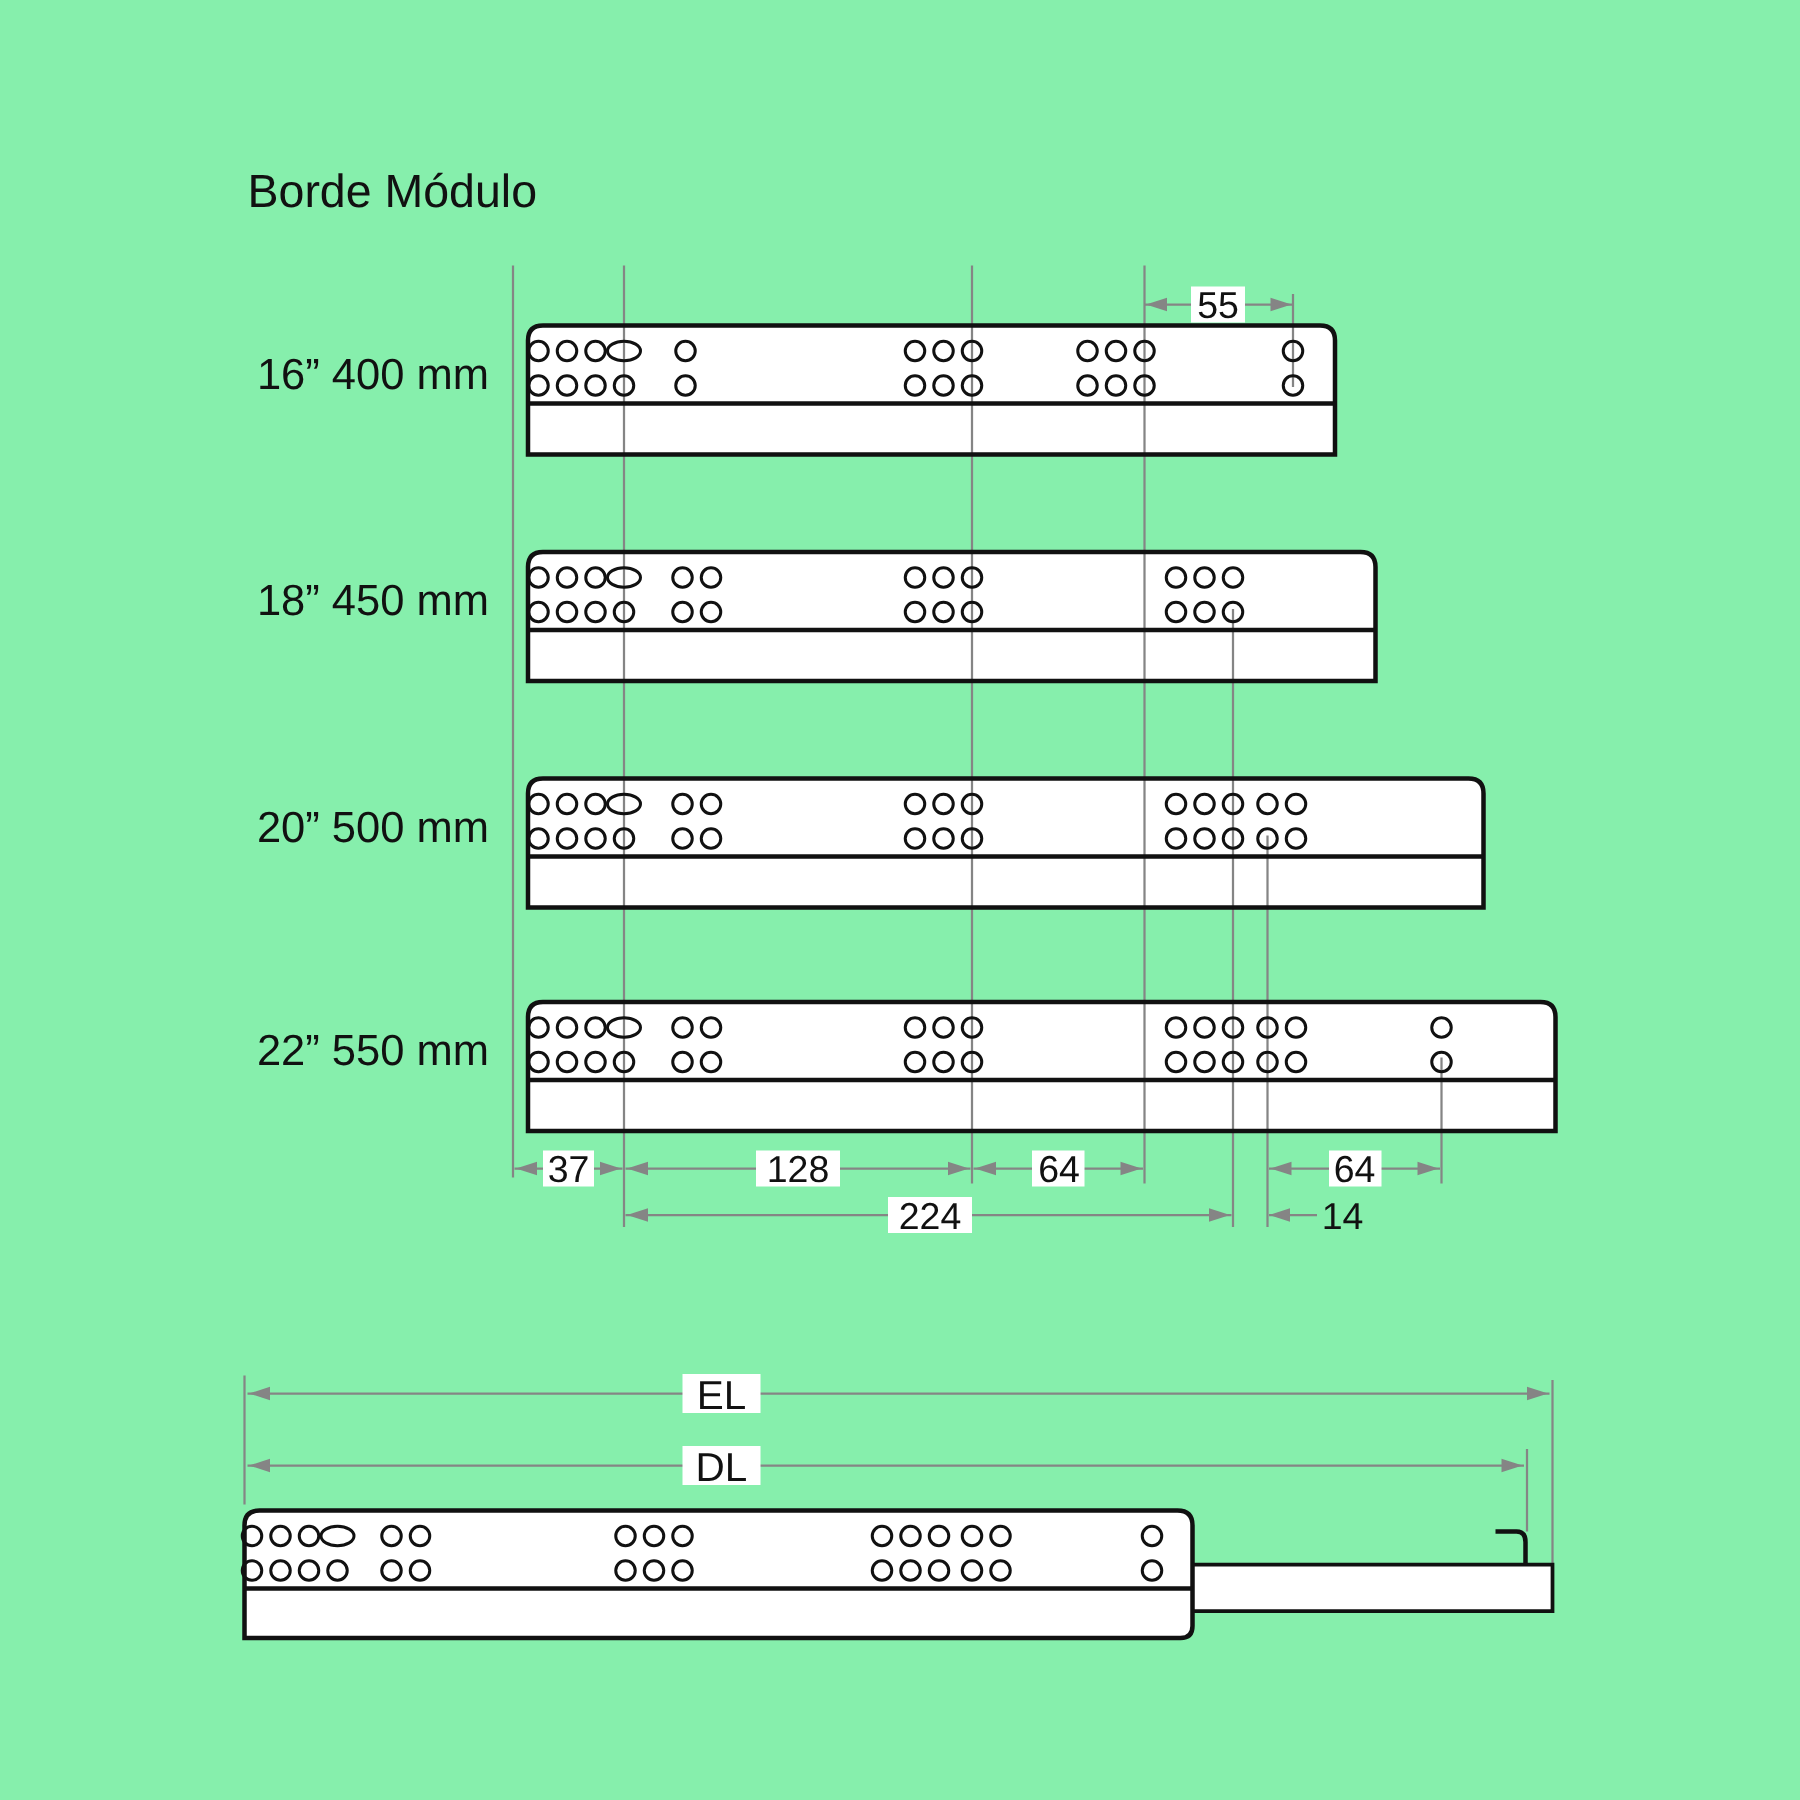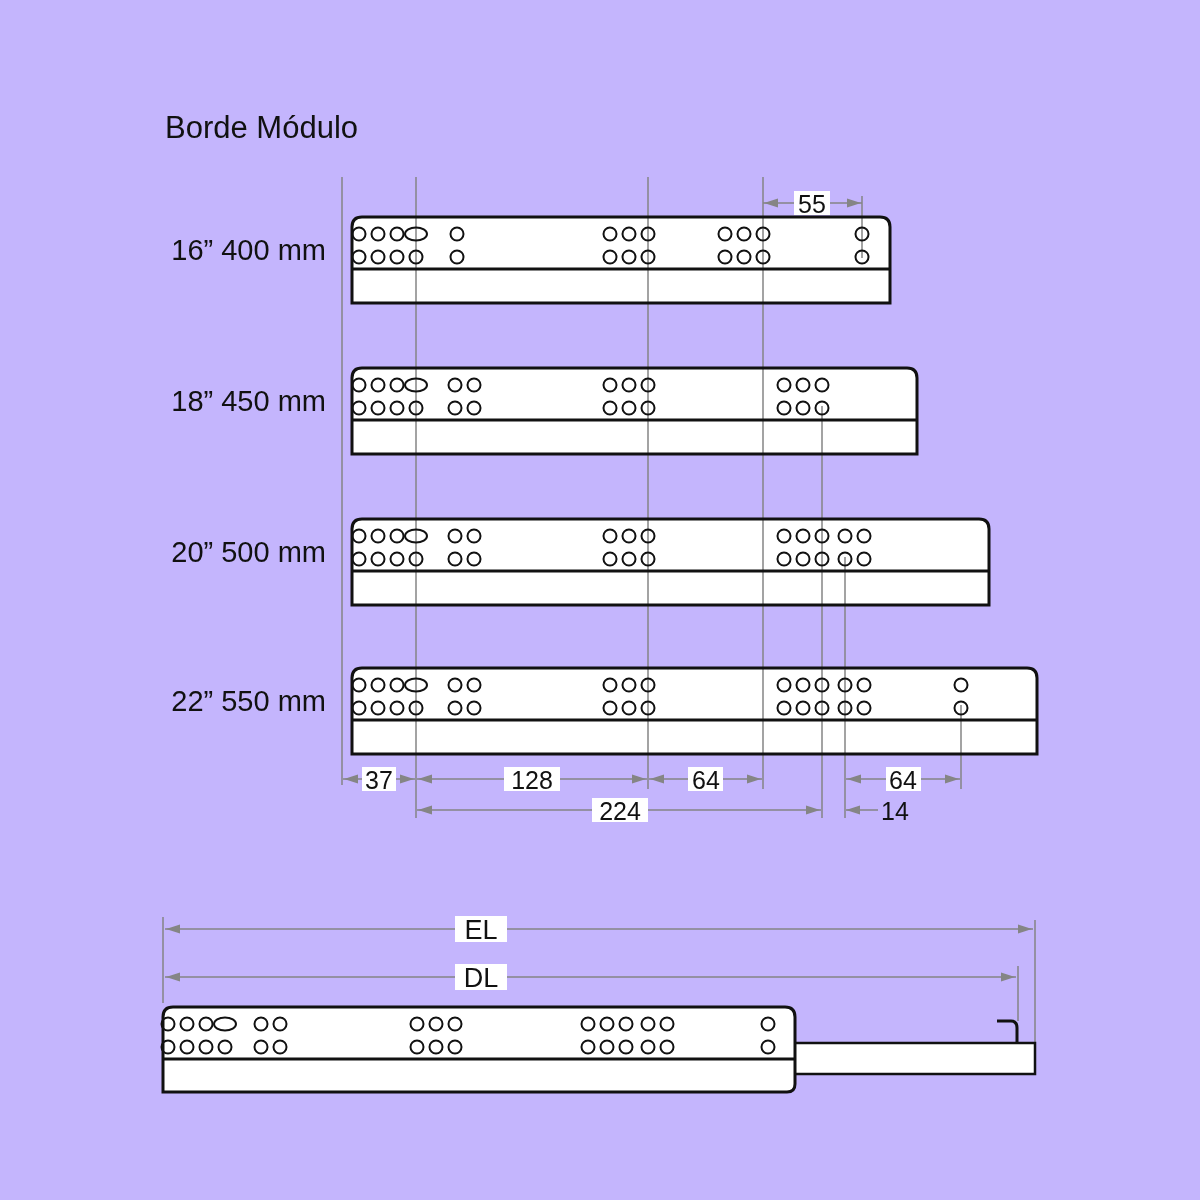--- a/index.html
+++ b/index.html
@@ -1,16 +1,16 @@
 <!DOCTYPE html>
 <html><head>
 <meta charset="utf-8">
 <style>
   html,body{margin:0;padding:0;background:#ffffff;}
-  .page{position:relative;width:1200px;height:1200px;background:#c4b5fd;overflow:hidden;
+  .page{position:relative;width:1200px;height:1200px;background:#86efac;overflow:hidden;
         font-family:"Liberation Sans", sans-serif;}
   svg text{font-family:"Liberation Sans", sans-serif;fill:#111;}
   .dim-text{font-size:25px;}
   .el-text{font-size:27px;}
   .label-text{font-size:29px;}
   .title-text{font-size:31px;}
 </style>
 </head>
 <body>
 

